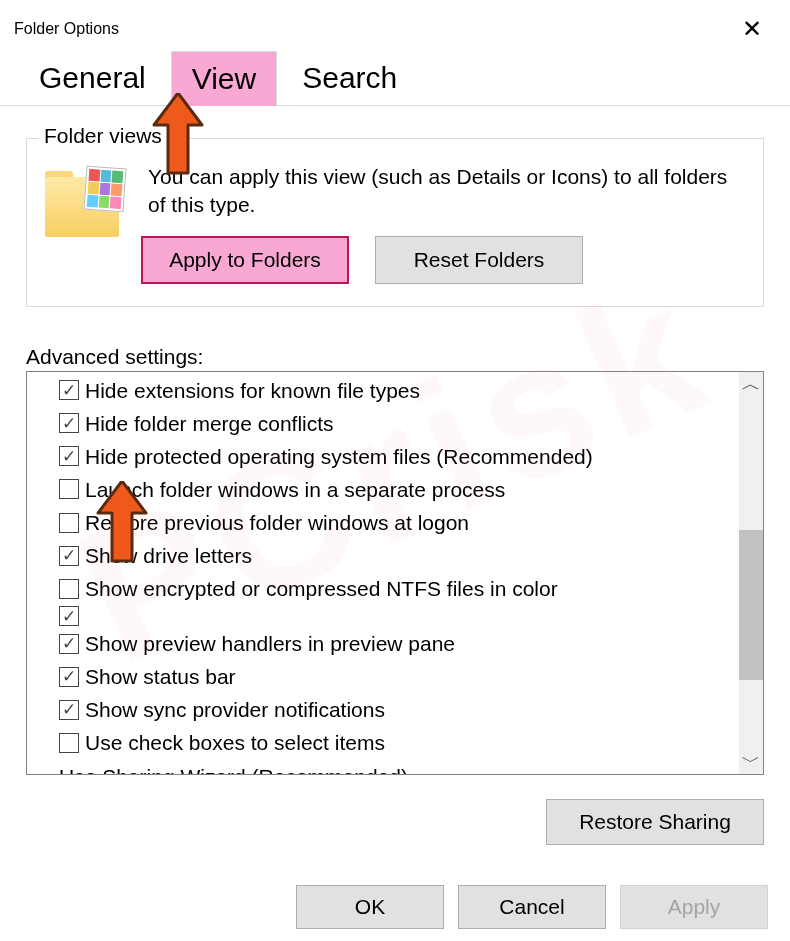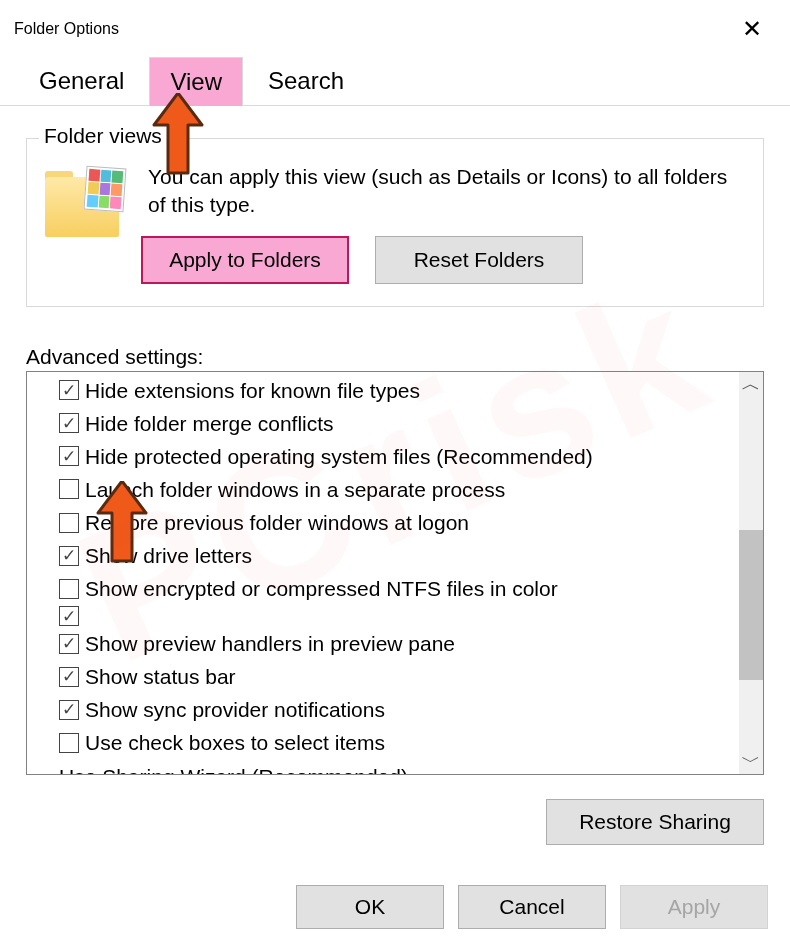--- a/index.html
+++ b/index.html
@@ -37,21 +37,21 @@
 
 .tabs {
   display: flex;
   align-items: flex-end;
   height: 48px;
   padding-left: 18px;
   border-bottom: 1px solid #d9d9d9;
 }
 .tab {
   padding: 10px 20px 10px 20px;
-  font-size: 24px;
+  font-size: 30px;
   border: 1px solid transparent;
   border-bottom: none;
   margin-right: 4px;
   cursor: pointer;
   position: relative;
 }
 .tab.active {
   border-color: #d9d9d9;
   background: #f9a8d4;
   margin-bottom: -1px;

